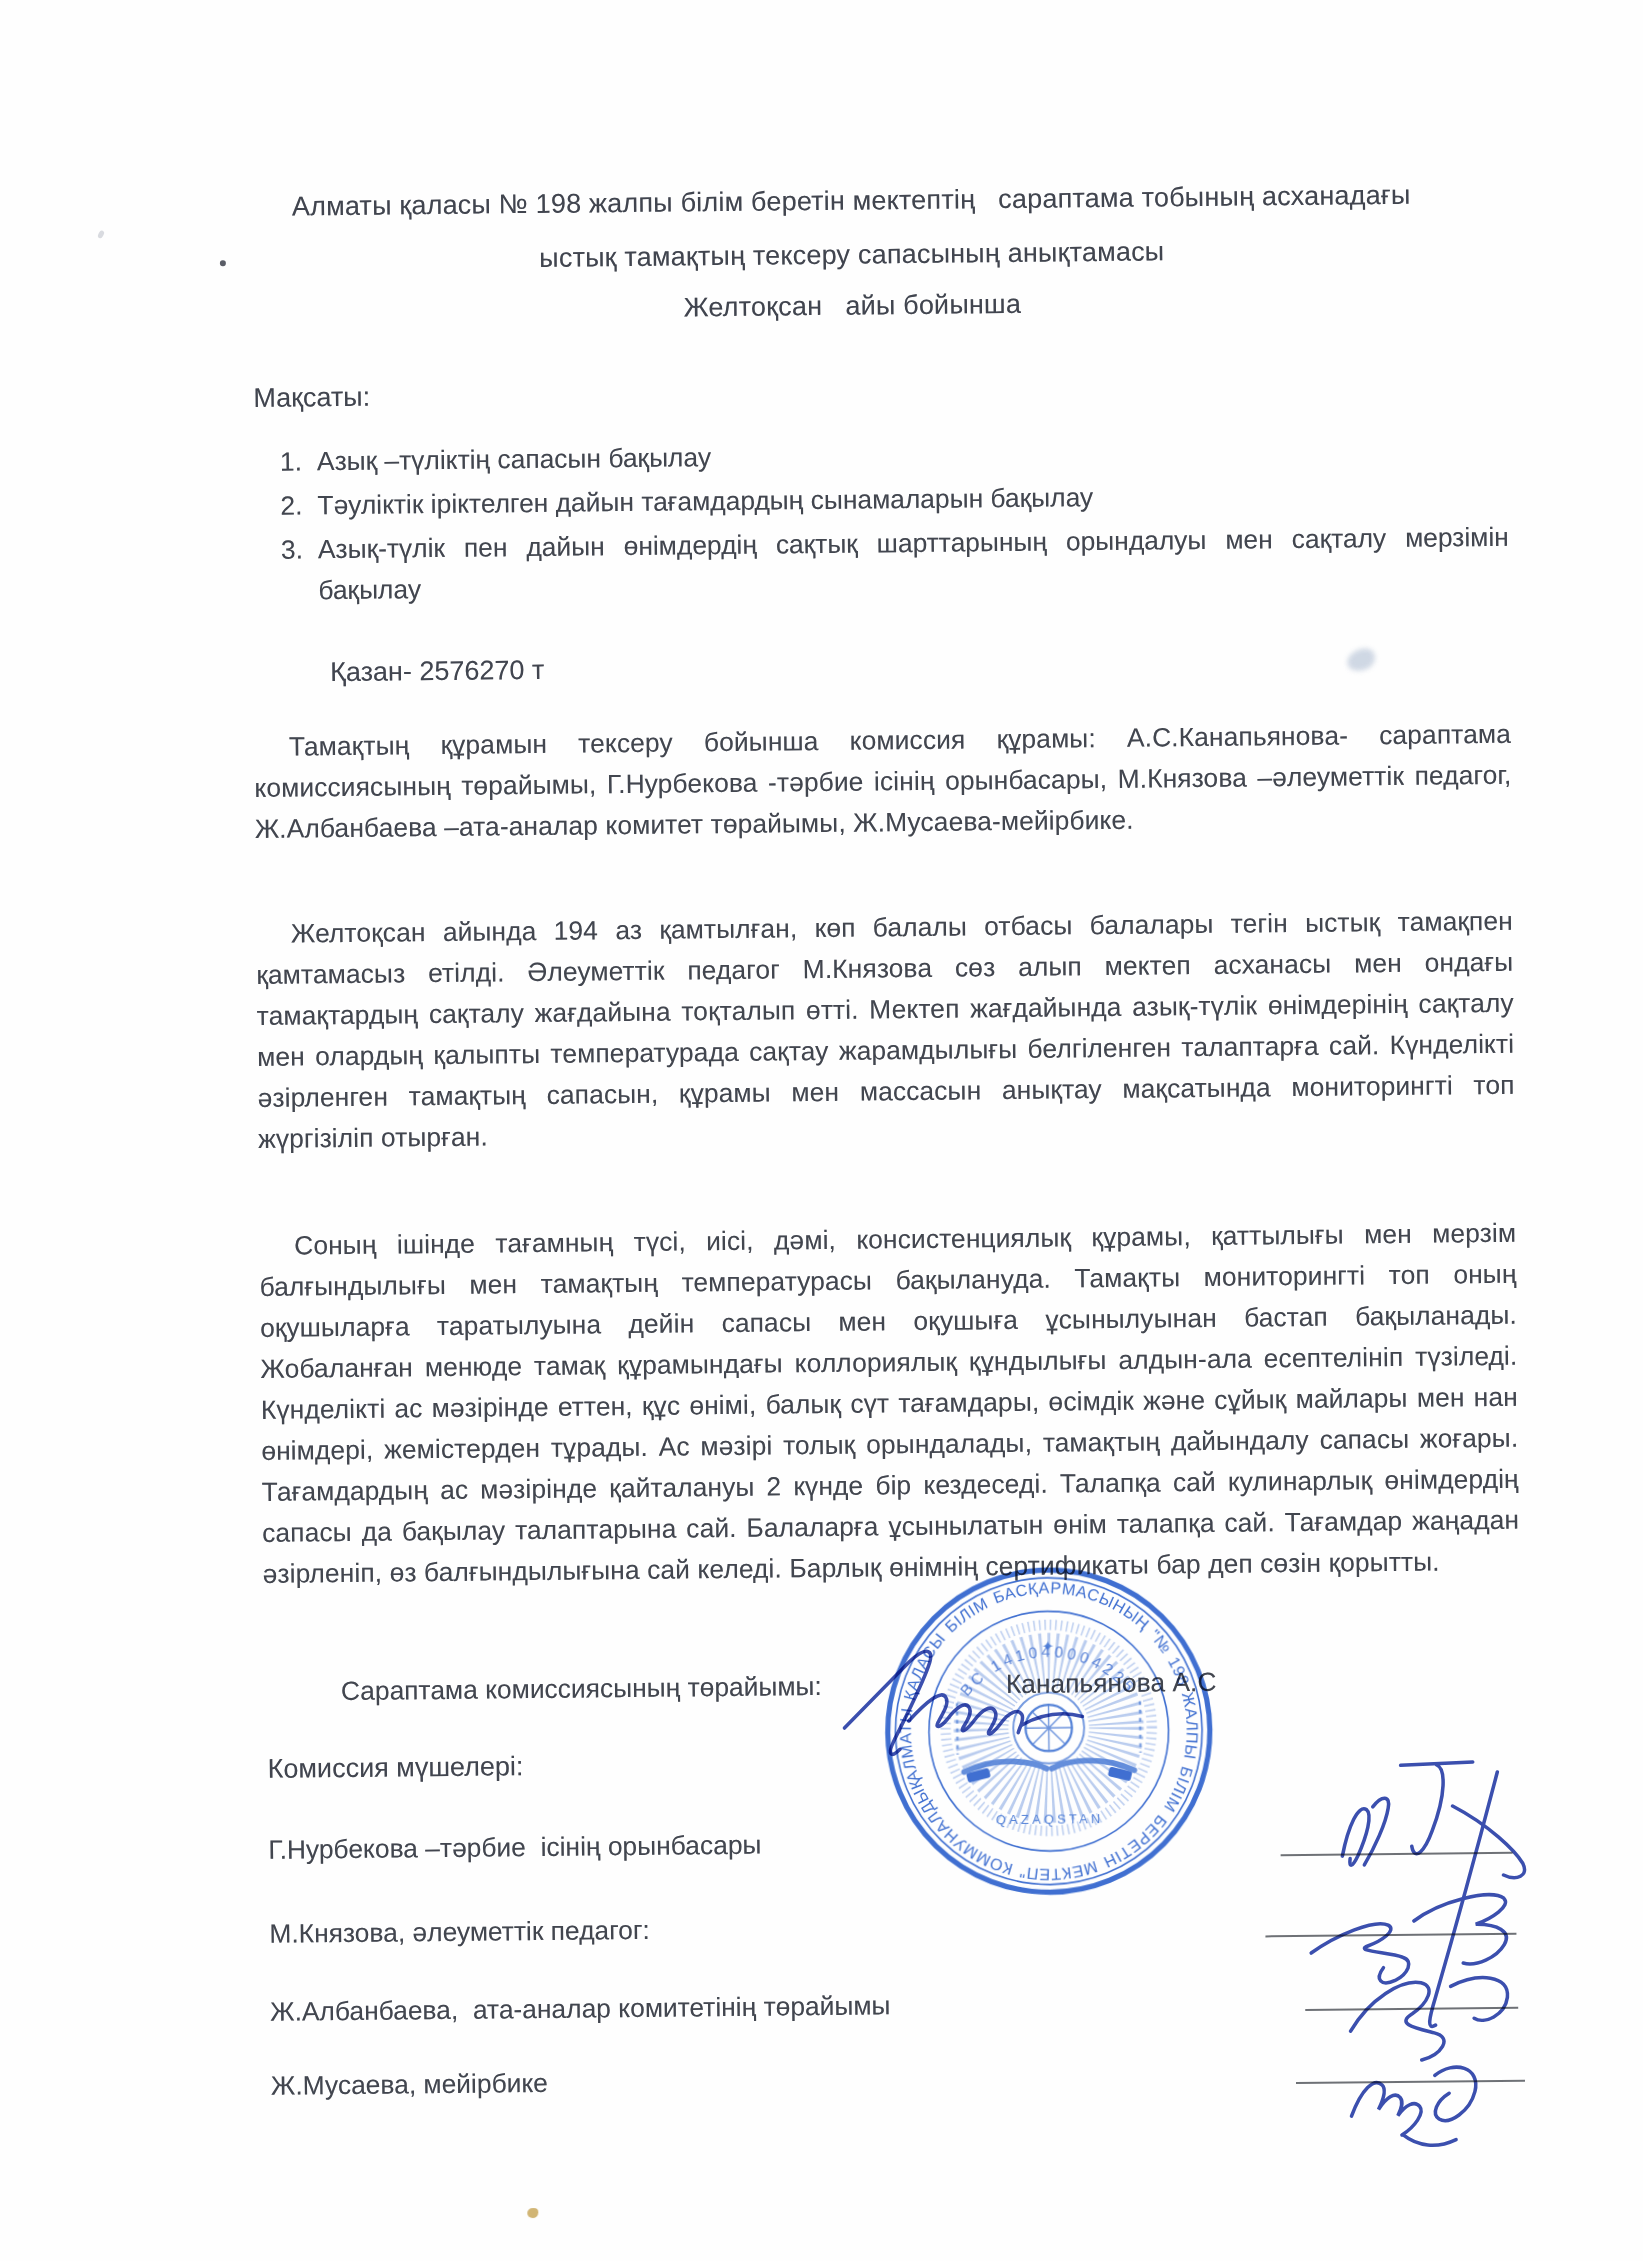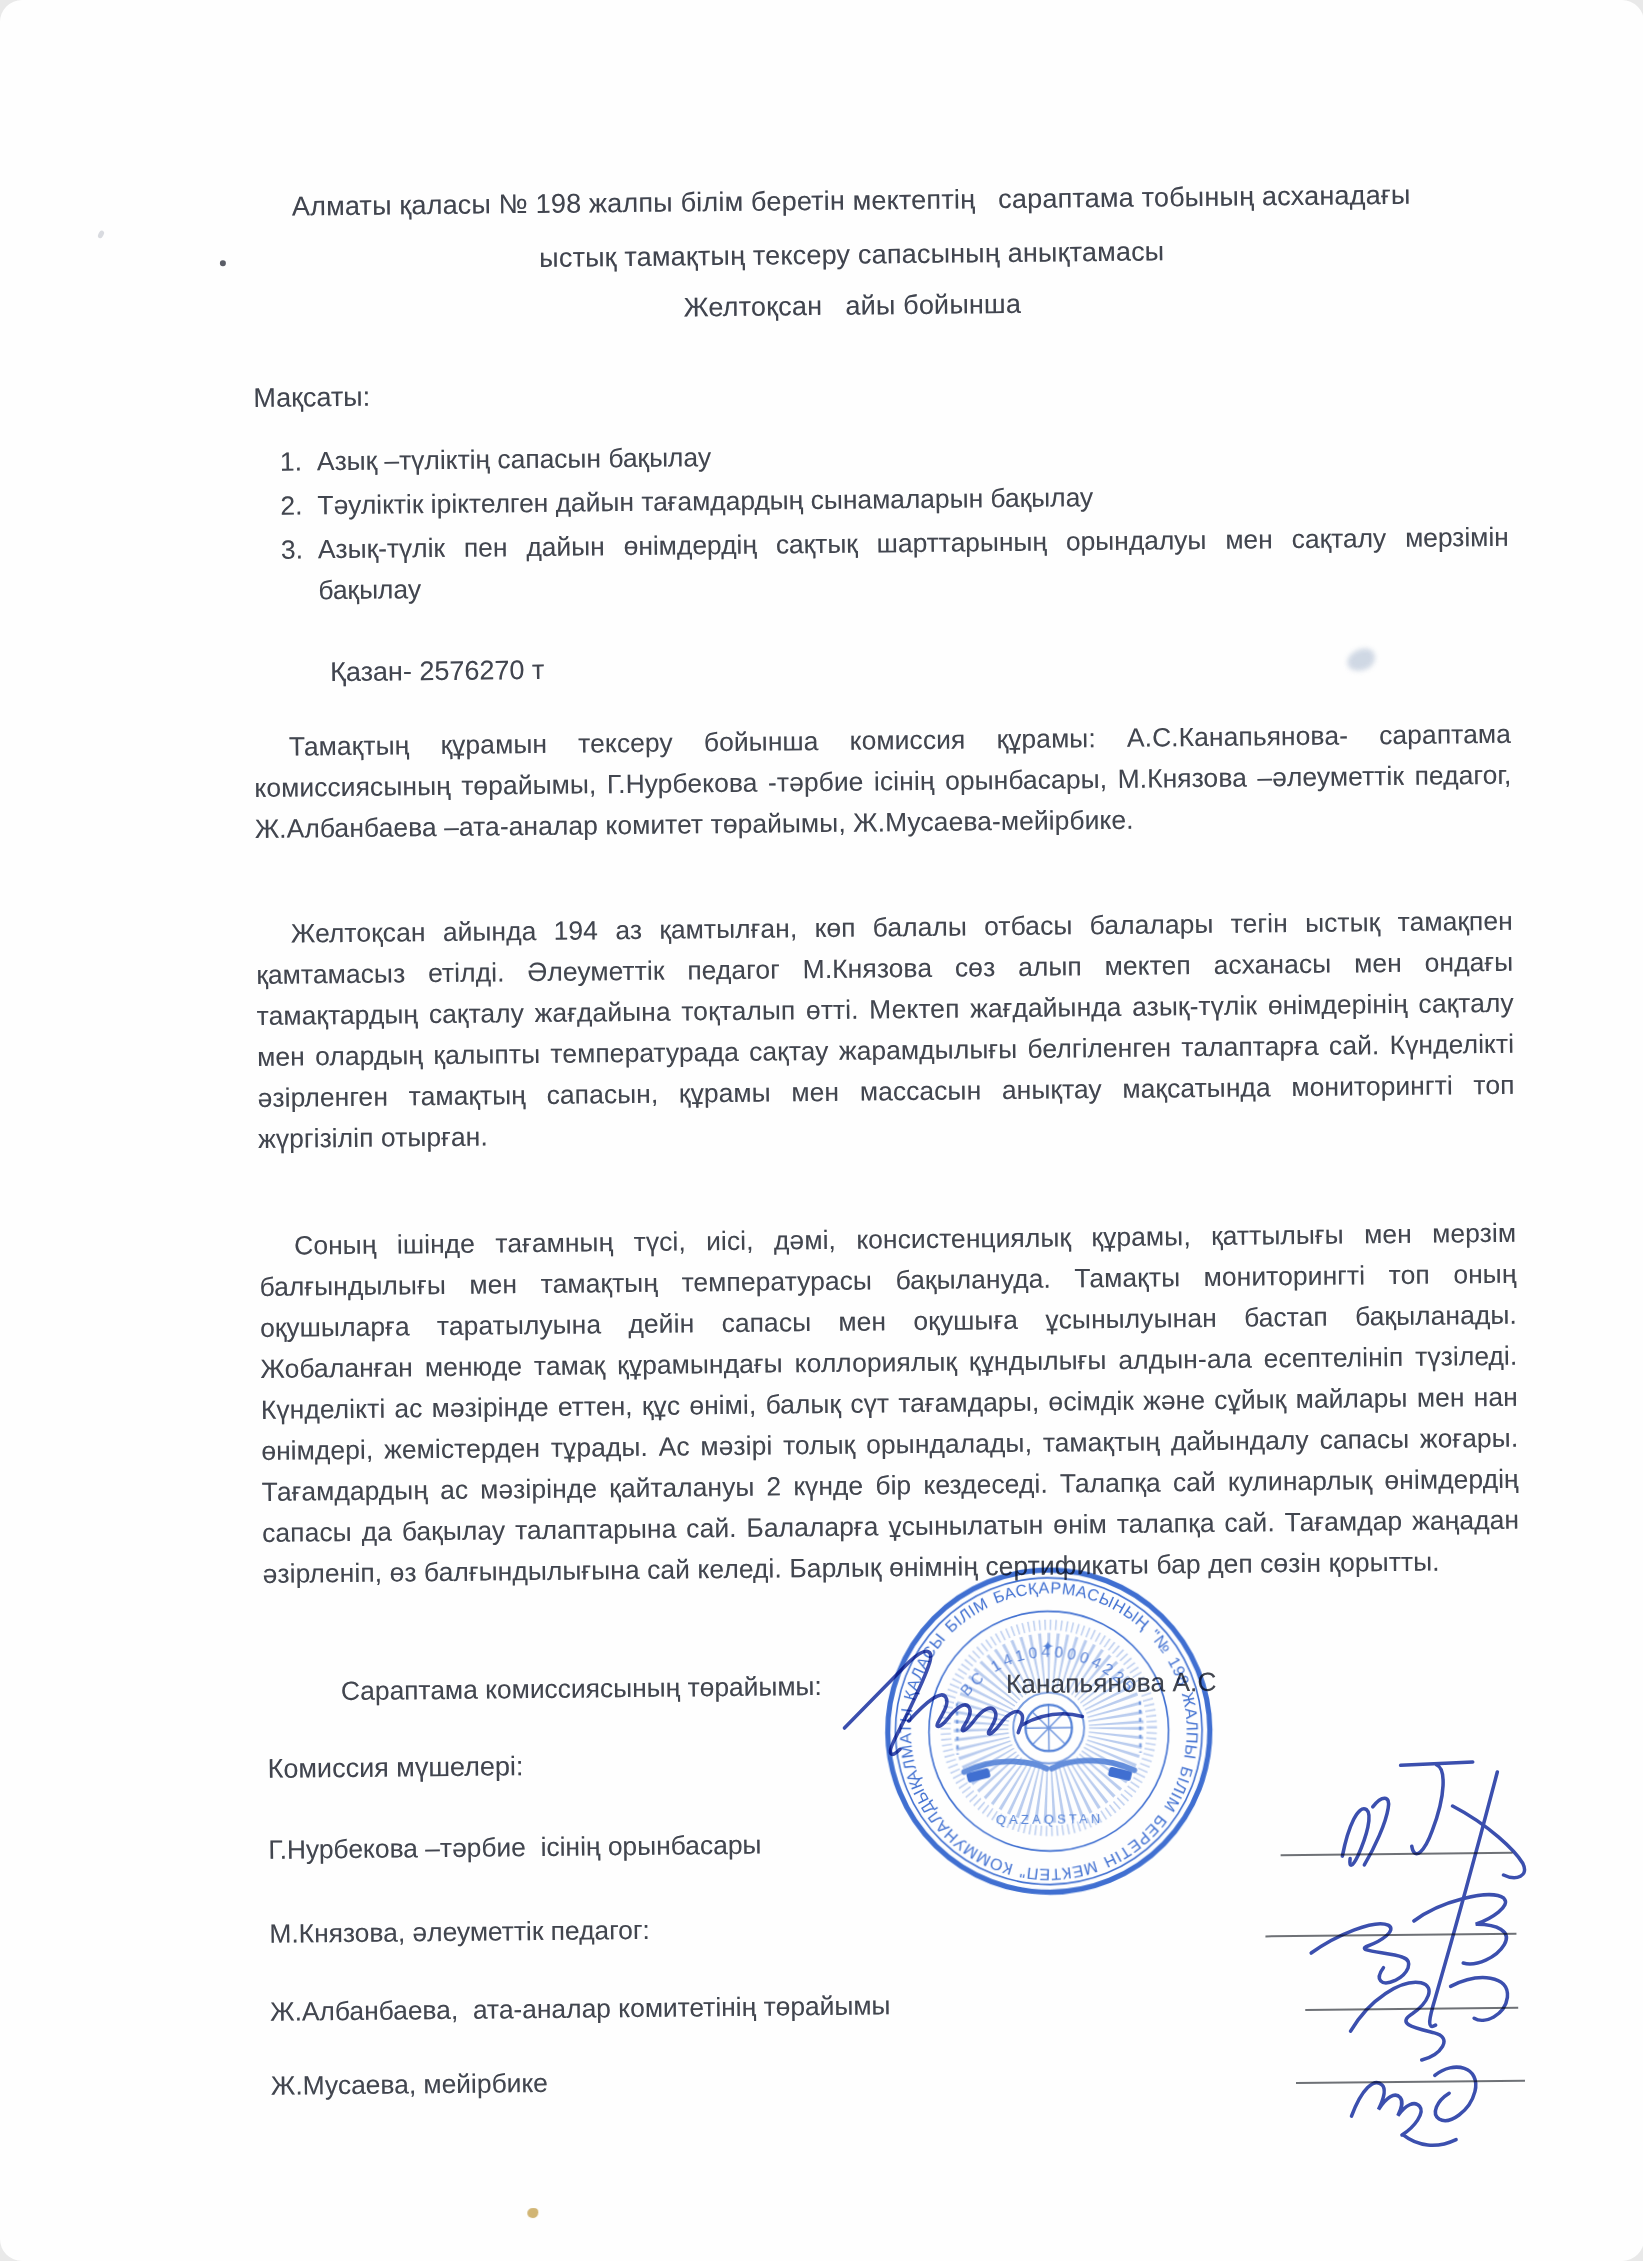--- a/index.html
+++ b/index.html
@@ -1,20 +1,19 @@
 <!DOCTYPE html>
 <html style="font-size:10.3px"><head>
 <meta charset="utf-8">
 <style>
   html,body{margin:0;padding:0;background:#e9e9e9;}
   .page{
     position:relative;width:1644px;height:2261px;background:#fefefe;
     overflow:hidden;font-family:"Liberation Sans","DejaVu Sans",sans-serif;
     color:#3f4350;
-    border-radius:22px;
   }
   .doc{position:absolute;inset:0;transform:rotate(-0.6deg);transform-origin:822px 1131px;}
   .t{white-space:pre-wrap;}
   .title{position:absolute;left:213px;width:1296px;text-align:center;font-size:27px;
          letter-spacing:0.2px;color:#41454f;text-shadow:0 0 0.6px rgba(62,66,78,.35);}
   .label{position:absolute;font-size:27px;color:#41454f;text-shadow:0 0 0.6px rgba(62,66,78,.3);}
   .goals{position:absolute;left:287px;top:436px;width:1228px;margin:0;padding:0;list-style:none;
          font-size:26.4px;line-height:41px;color:#42464f;text-shadow:0 0 0.6px rgba(62,66,78,.3);}
   .goals li{padding-left:37px;margin-bottom:3.2px;text-align:justify;}
   .goals .num{display:inline-block;width:37px;margin-left:-37px;}

